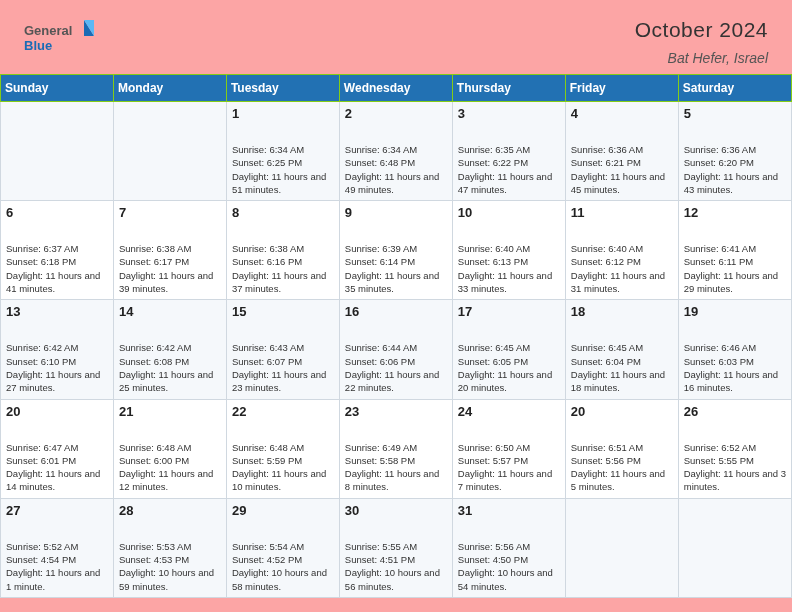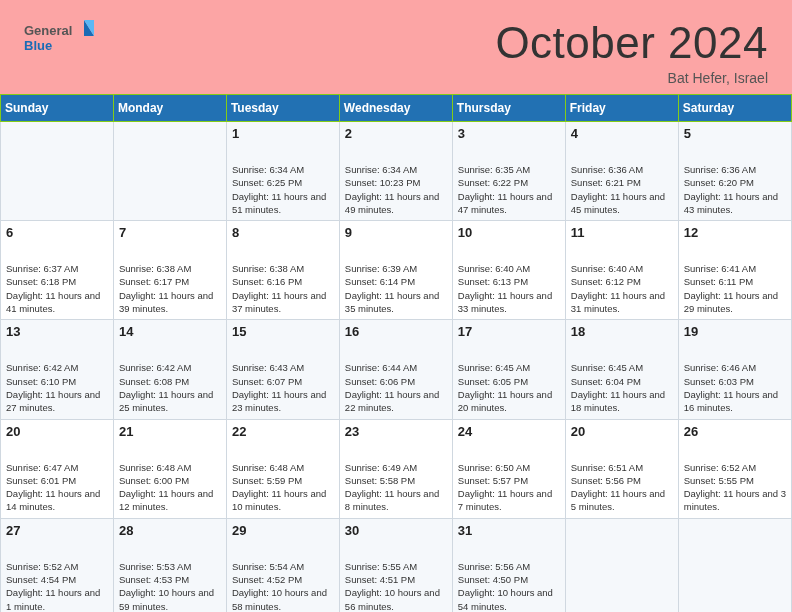--- a/index.html
+++ b/index.html
@@ -24,29 +24,30 @@
     }
     .logo {
       display: flex;
       align-items: center;
       gap: 0;
     }
     .title-block {
       text-align: right;
     }
     .month-title {
-      font-size: 44px;
+      font-size: 21px;
       font-weight: 300;
       color: #333;
       letter-spacing: 0.5px;
     }
     .location {
       font-size: 14px;
       color: #555;
-      margin-top: 2px;
+      margin-top: 8px;
+      font-style: italic;
     }
     .calendar {
       width: 100%;
       border-collapse: collapse;
       margin: 0;
       table-layout: fixed;
     }
     .calendar thead tr th {
       background: #2271b3;
       color: #fff;
@@ -144,21 +145,21 @@
           <td class="empty"></td>
           <td>
             <span class="day-num">1</span>
             <div class="day-info">Sunrise: 6:34 AM
 Sunset: 6:25 PM
 Daylight: 11 hours and 51 minutes.</div>
           </td>
           <td>
             <span class="day-num">2</span>
             <div class="day-info">Sunrise: 6:34 AM
-Sunset: 10:23 PM
+Sunset: 6:48 PM
 Daylight: 11 hours and 49 minutes.</div>
           </td>
           <td>
             <span class="day-num">3</span>
             <div class="day-info">Sunrise: 6:35 AM
 Sunset: 6:22 PM
 Daylight: 11 hours and 47 minutes.</div>
           </td>
           <td>
             <span class="day-num">4</span>

